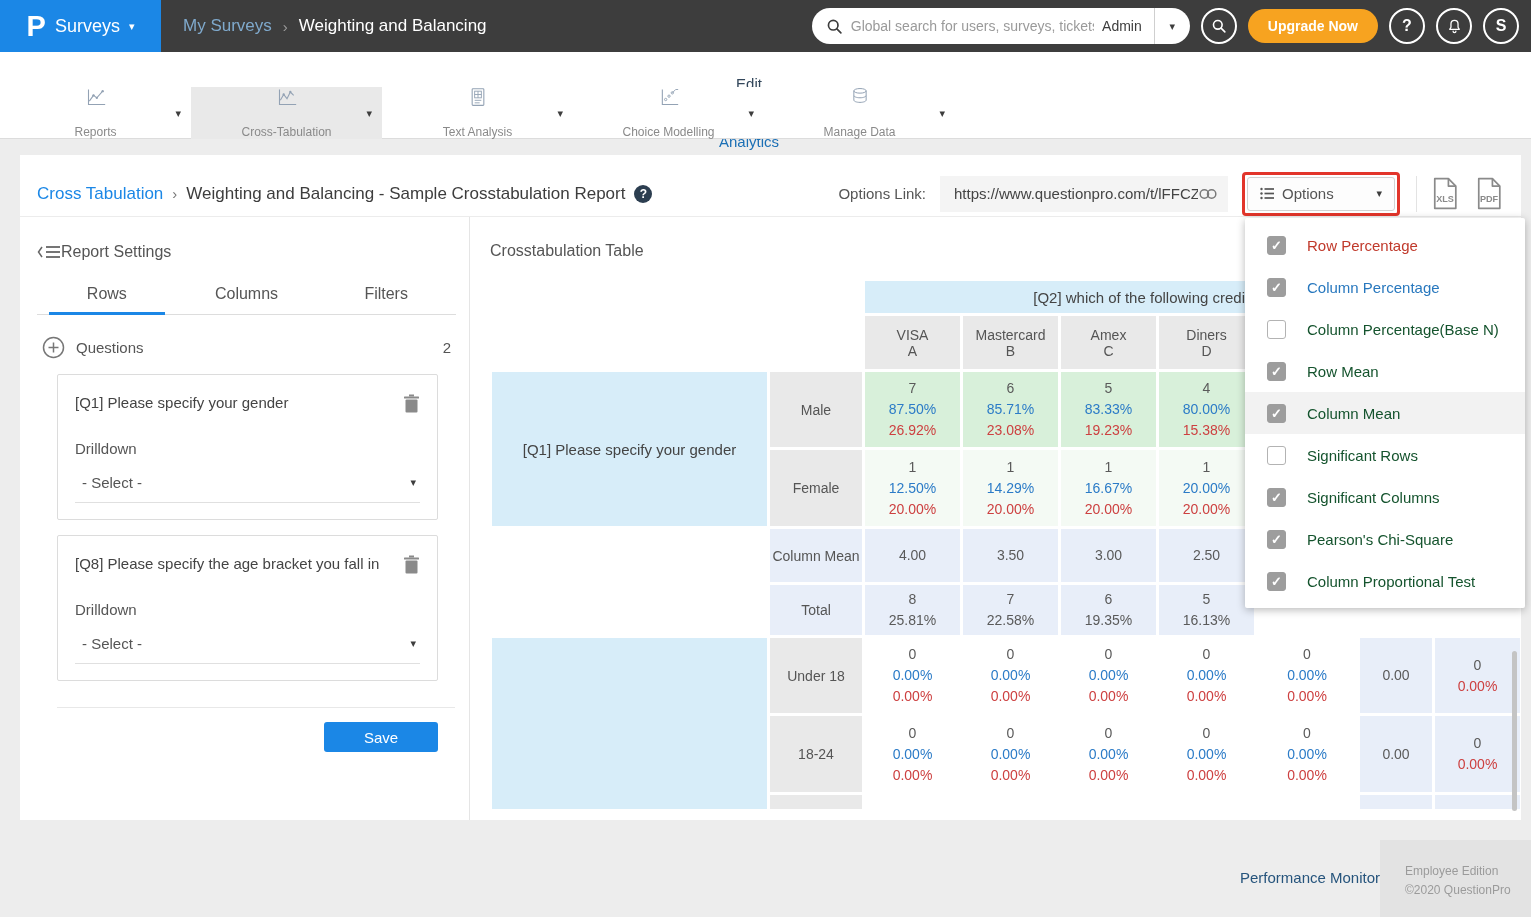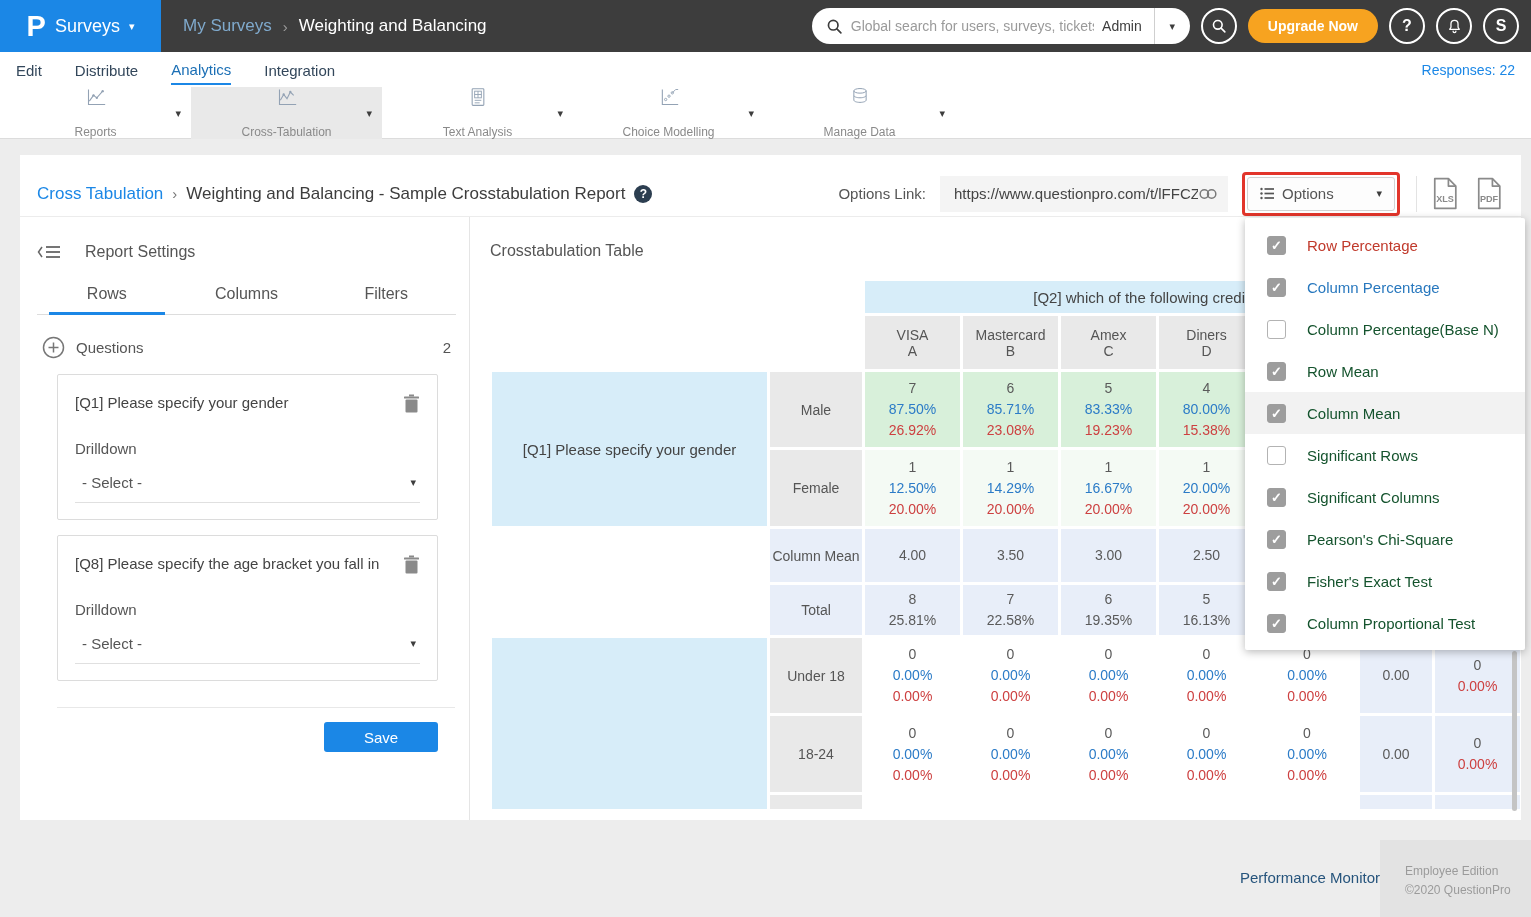--- a/index.html
+++ b/index.html
@@ -20,21 +20,21 @@
   .search-pill { display:flex; align-items:center; width:378px; height:36px; background:#fff; border-radius:18px; overflow:hidden; }
   .search-pill svg { margin-left:14px; flex:none; }
   .search-input { border:none; outline:none; flex:1; font-size:14px; color:#444; padding:0 8px; font-family:inherit; }
   .search-input::placeholder { color:#9a9a9a; }
   .search-scope { font-size:14px; color:#3d3d3d; padding-right:12px; }
   .scope-caret { width:36px; height:36px; border-left:1px solid #cfcfcf; display:flex; align-items:center; justify-content:center; color:#3d3d3d; cursor:pointer; }
   .circle-btn { width:36px; height:36px; border:2px solid #fff; border-radius:50%; display:flex; align-items:center; justify-content:center; color:#fff; font-size:16px; font-weight:bold; cursor:pointer; flex:none; }
   .upgrade-btn { height:34px; padding:0 20px; background:#f7a320; border-radius:17px; color:#fff; font-size:14px; font-weight:bold; display:flex; align-items:center; cursor:pointer; }
 
   
-  .nav-row { position:absolute; top:52px; left:0; width:1531px; height:35px; background:#fff; display:flex; align-items:center; padding:16px 16px; }
+  .nav-row { position:absolute; top:52px; left:0; width:1531px; height:35px; background:#fff; display:flex; align-items:center; padding:16px 16px;flex-direction:column; }
   .nav-item { font-size:15px; color:#33475b; margin-right:33px; padding:7px 0 5px; cursor:pointer; }
   .nav-item.active { color:#1b6fb5; border-bottom:2px solid #1b87e6; }
   .nav-right { margin-left:auto; font-size:14px; color:#1b87e6; }
 
   
   .toolbar { position:absolute; top:87px; left:0; width:1531px; height:52px; background:#fff; border-bottom:1px solid #dcdcdc; display:flex; }
   .tool-group { width:191px; height:52px; position:relative; display:flex; flex-direction:column; align-items:center; justify-content:center; cursor:pointer; }
   .tool-group.active { background:#e9e9e9; }
   .tool-label { font-size:12px; color:#8a8a8a; margin-top:18px; }
   .tool-caret { position:absolute; right:10px; top:50%; transform:translateY(-50%); font-size:11px; color:#3d3d3d; }
@@ -53,21 +53,21 @@
   .url-text { font-size:15px; color:#444; flex:1; white-space:nowrap; overflow:hidden; }
   .red-annot { border:3px solid #e2352b; border-radius:4px; padding:2px; margin-left:14px; }
   .options-btn { width:148px; height:34px; background:#fdfdfd; border:1px solid #d2d2d2; border-radius:3px; display:flex; align-items:center; padding:0 12px; cursor:pointer; }
   .options-btn .lbl { font-size:15px; color:#555; margin-left:7px; }
   .options-btn .caret { margin-left:auto; color:#3d3d3d; }
   .hdr-div { width:1px; height:36px; background:#e3e3e3; margin:0 14px 0 16px; }
   .file-icon { margin-right:16px; cursor:pointer; }
 
   .card-body { display:flex; height:603px; }
   .left-panel { width:450px; border-right:1px solid #e5e5e5; padding:26px 13px 0 17px; position:relative; }
-  .rs-head { display:flex; align-items:center; gap:24px; color:#555; font-size:16px; }
+  .rs-head { display:flex; align-items:center; gap:0; color:#555; font-size:16px; }
   .tabs { display:flex; margin-top:24px; border-bottom:1px solid #ddd; }
   .tab { flex:1; text-align:center; font-size:16px; color:#555; padding-bottom:11px; cursor:pointer; position:relative; }
   .tab.active::after { content:""; position:absolute; left:12px; right:12px; bottom:-1px; height:3px; background:#1b87e6; }
   .q-row { display:flex; align-items:center; margin:21px 5px 0 5px; }
   .q-row .q-label { font-size:15px; color:#555; margin-left:11px; }
   .q-row .q-count { margin-left:auto; font-size:15px; color:#555; }
   .q-card { border:1px solid #dcdcdc; border-radius:2px; margin:15px 0 0 20px; width:381px; padding:19px 17px 16px; }
   .q-card-top { display:flex; align-items:flex-start; }
   .q-text { font-size:15px; color:#444; flex:1; padding-right:10px; }
   .dd-label { font-size:15px; color:#555; margin-top:26px; }
@@ -553,24 +553,20 @@
     <div class="opt-item">
       <span class="cb checked"></span>
       <span class="opt-label">Significant Columns</span>
     </div>
     <div class="opt-item">
       <span class="cb checked"></span>
       <span class="opt-label">Pearson's Chi-Square</span>
     </div>
     <div class="opt-item">
       <span class="cb checked"></span>
-      <span class="opt-label">Fisher's Exact Test</span>
-    </div>
-    <div class="opt-item">
-      <span class="cb checked"></span>
       <span class="opt-label">Column Proportional Test</span>
     </div>
   </div>
 
   <div class="perf-link">Performance Monitor</div>
   <div class="edition-box">
     <div>Employee Edition</div>
     <div>©2020 QuestionPro</div>
   </div>
 

